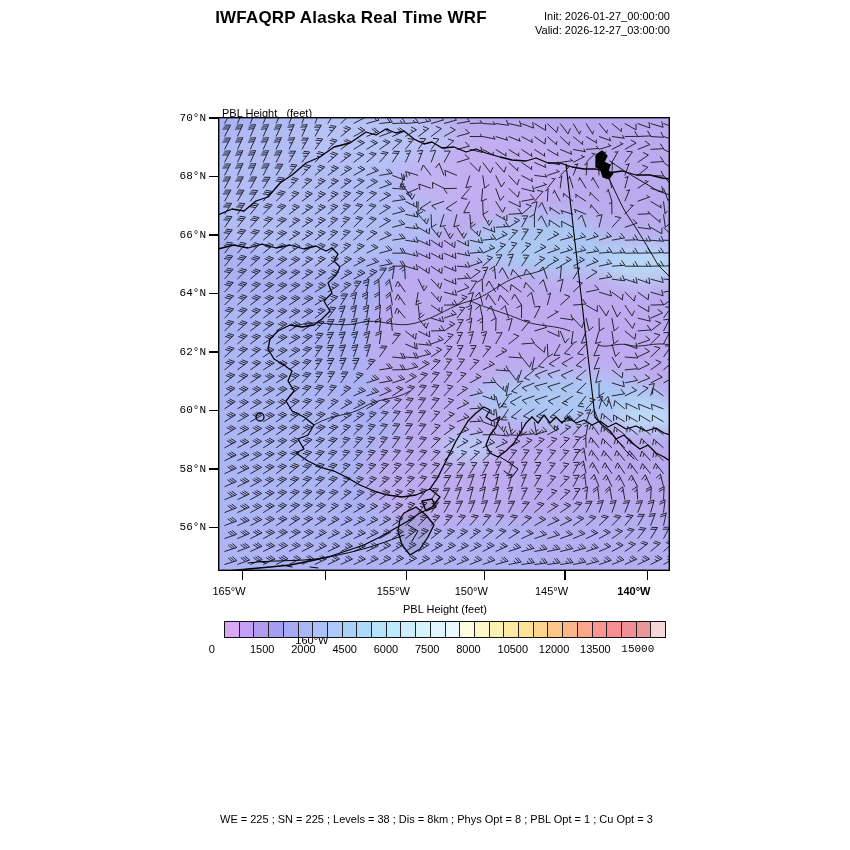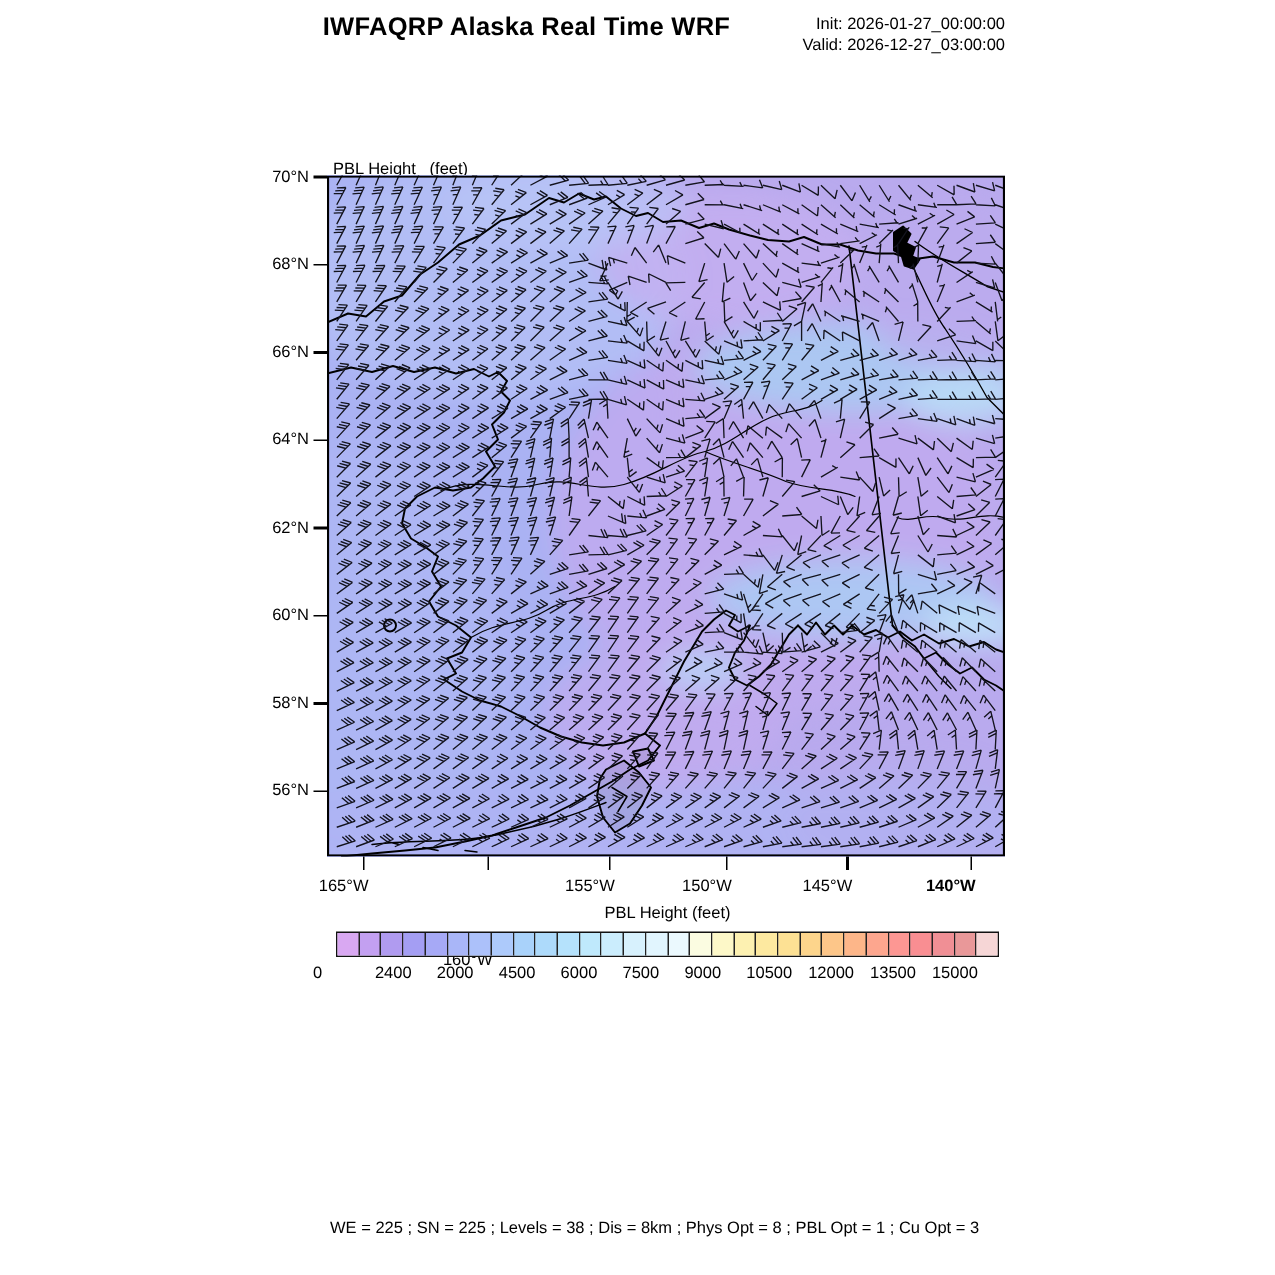--- a/index.html
+++ b/index.html
@@ -6,21 +6,21 @@
   body{
     width:850px;height:850px;position:relative;background:#ffffff;
     font-family:"Liberation Sans",sans-serif;color:#000;overflow:hidden;
   }
   .abs{position:absolute;}
   #page-title{top:8px;left:181px;width:340px;text-align:center;font-size:17px;font-weight:bold;letter-spacing:.2px;}
   #run-times{top:9px;left:470px;width:200px;text-align:right;font-size:11px;line-height:14px;}
   #field-labels{top:76px;left:222px;font-size:11px;line-height:15px;white-space:pre;}
   #map-frame{left:218px;top:117px;width:452px;height:454px;}
   .lat-label,.lon-label,.cb-label{font-size:11px;}
-  .lat-label{width:46px;text-align:right;}
+  .lat-label{width:46px;text-align:right;font-family:Liberation Mono, monospace;}
   .lon-label,.cb-label{width:60px;text-align:left;}
   .tick{background:#000;}
   #colorbar-title{top:603px;left:345px;width:200px;text-align:center;font-size:11px;}
   #colorbar{left:224px;top:621px;width:442px;height:17px;display:flex;border:1.4px solid #111;box-sizing:border-box;background:#fff;}
   .cb-cell{flex:1;border-right:1px solid #222;}
   .cb-cell:last-child{border-right:none;}
   #footer-note{left:220px;top:812px;font-size:11px;line-height:14.5px;}
 </style>
 </head>
 <body>
@@ -147,27 +147,27 @@
     <div class="cb-cell" style="background: rgb(253, 182, 137);"></div>
     <div class="cb-cell" style="background: rgb(253, 166, 142);"></div>
     <div class="cb-cell" style="background: rgb(253, 151, 147);"></div>
     <div class="cb-cell" style="background: rgb(249, 142, 146);"></div>
     <div class="cb-cell" style="background: rgb(240, 143, 149);"></div>
     <div class="cb-cell" style="background: rgb(233, 152, 153);"></div>
     <div class="cb-cell" style="background: rgb(246, 214, 214);"></div>
   </div>
 <div id="colorbar-labels">
     <div class="abs cb-label" style="left: 208.7px; top: 643px;">0</div>
-    <div class="abs cb-label" style="left: 249.96px; top: 643px;">2400</div>
+    <div class="abs cb-label" style="left: 249.96px; top: 643px;">1500</div>
     <div class="abs cb-label" style="left: 291.22px; top: 643px;">2000</div>
     <div class="abs cb-label" style="left: 332.48px; top: 643px;">4500</div>
     <div class="abs cb-label" style="left: 373.74px; top: 643px;">6000</div>
     <div class="abs cb-label" style="left: 415px; top: 643px;">7500</div>
-    <div class="abs cb-label" style="left: 456.26px; top: 643px;">9000</div>
+    <div class="abs cb-label" style="left: 456.26px; top: 643px;">8000</div>
     <div class="abs cb-label" style="left: 497.52px; top: 643px;">10500</div>
     <div class="abs cb-label" style="left: 538.78px; top: 643px;">12000</div>
     <div class="abs cb-label" style="left: 580.04px; top: 643px;">13500</div>
-    <div class="abs cb-label" style="left: 621.3px; top: 643px;">15000</div>
+    <div class="abs cb-label" style="left: 621.3px; top: 643px; font-family: Liberation Mono, monospace;">15000</div>
   </div>
 
 <div class="abs" id="footer-note">
   <div>WE = 225 ; SN = 225 ; Levels = 38 ; Dis = 8km ; Phys Opt = 8 ; PBL Opt = 1 ; Cu Opt = 3</div>
 </div>
 
 </body></html>

